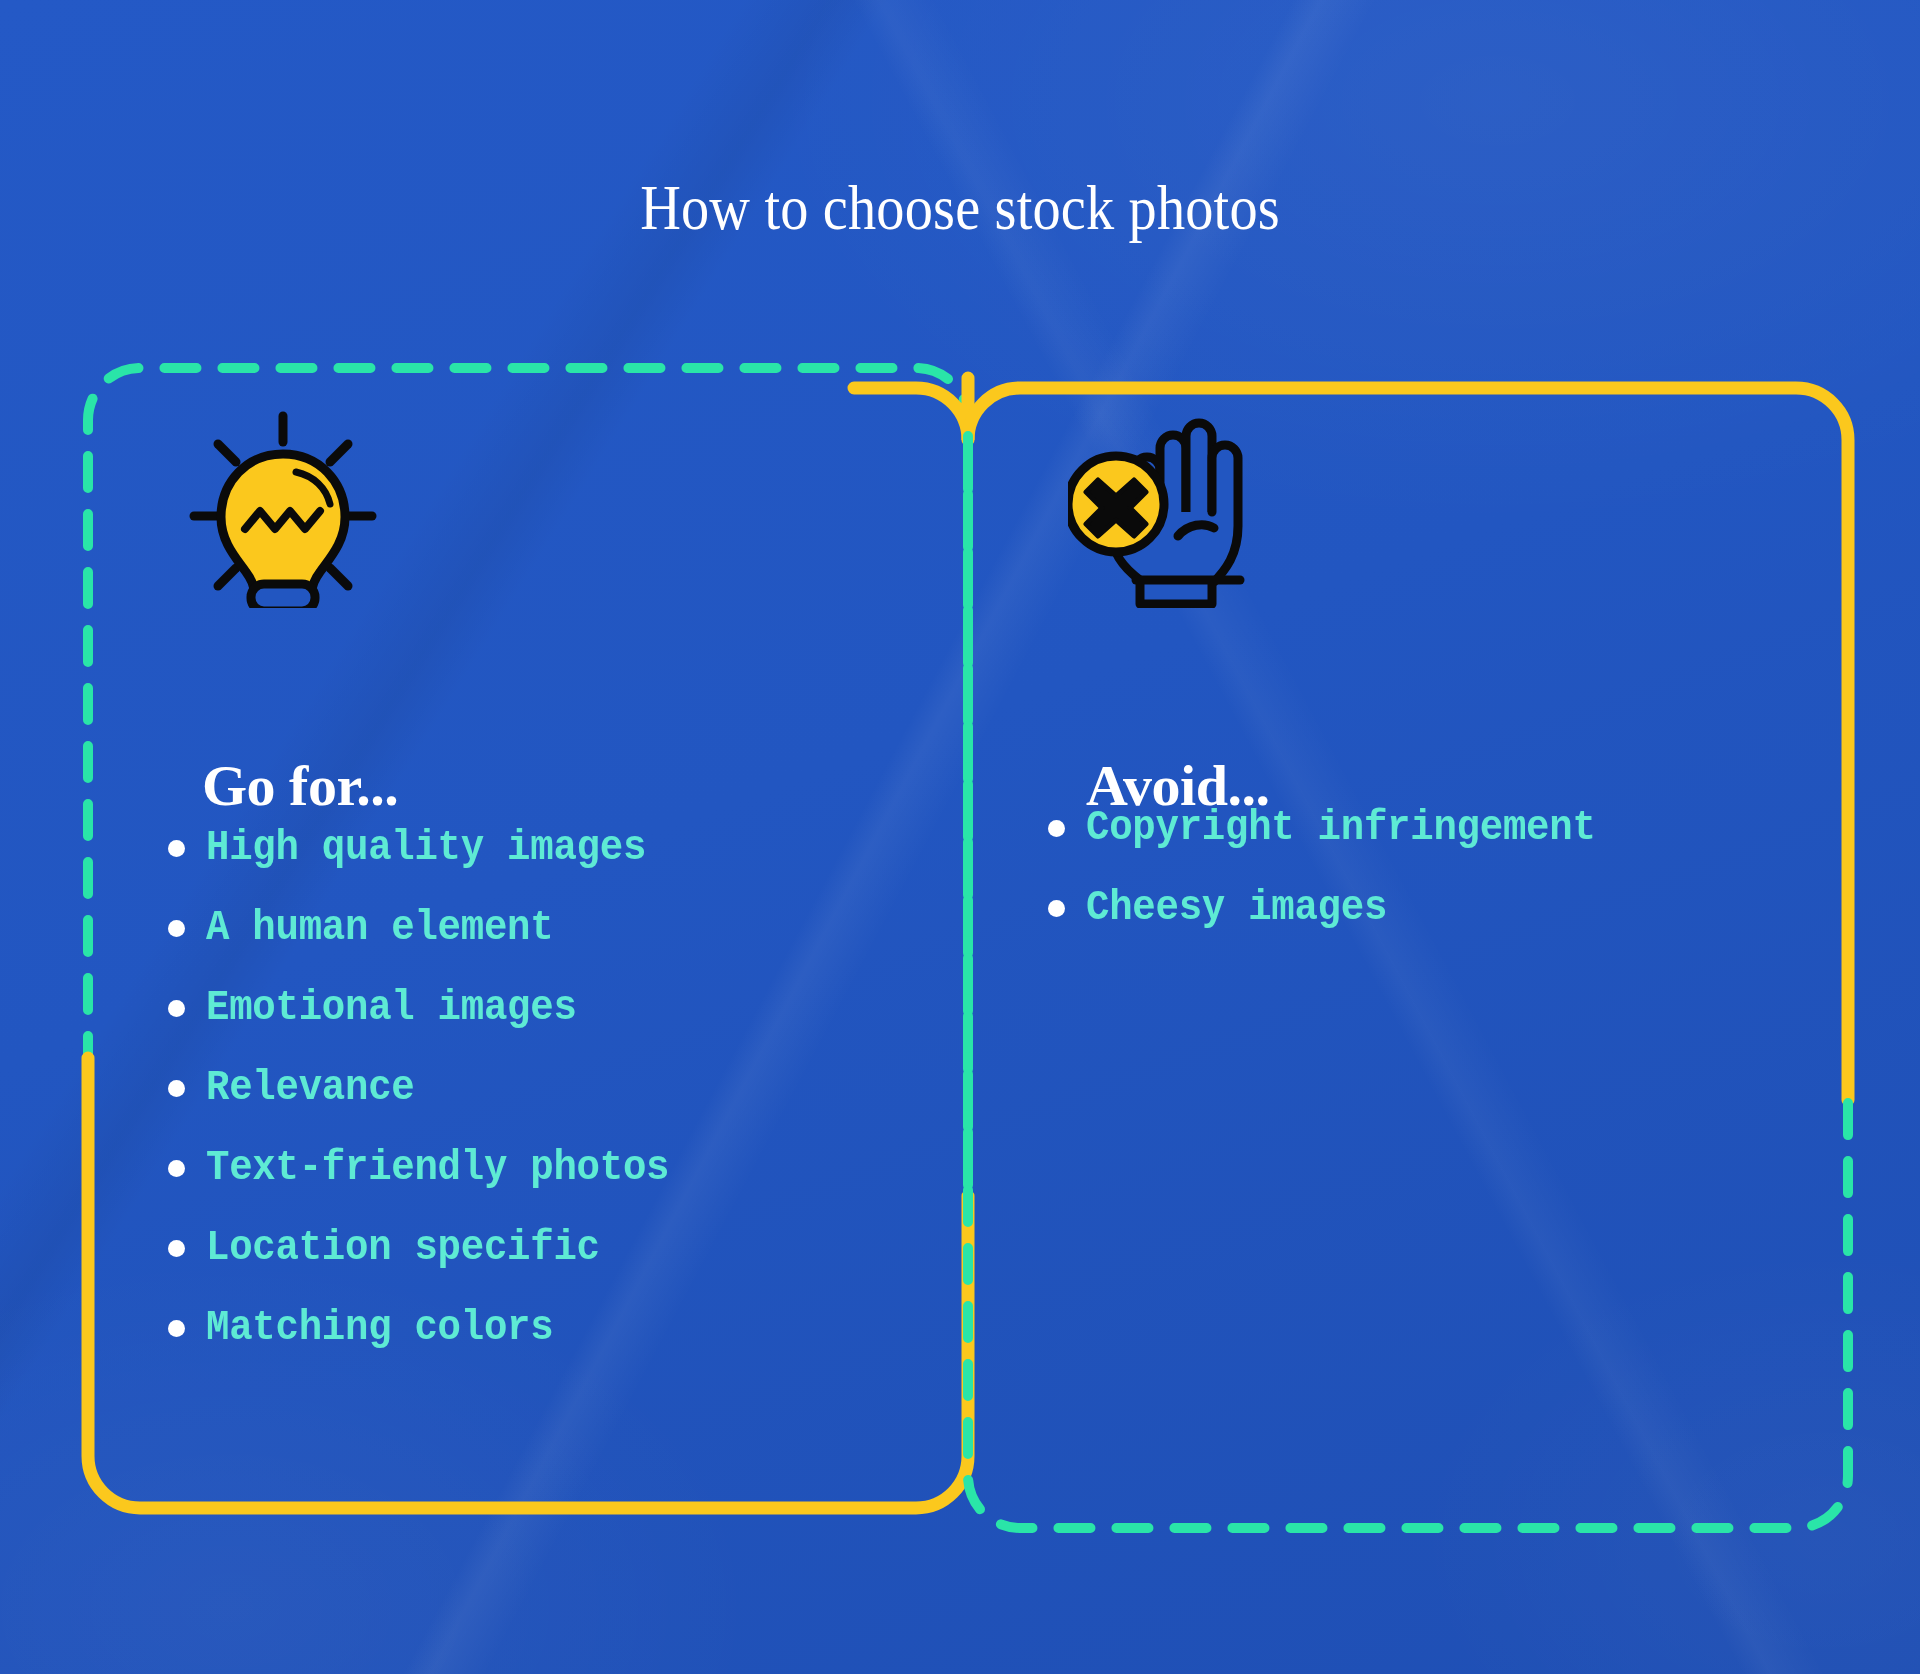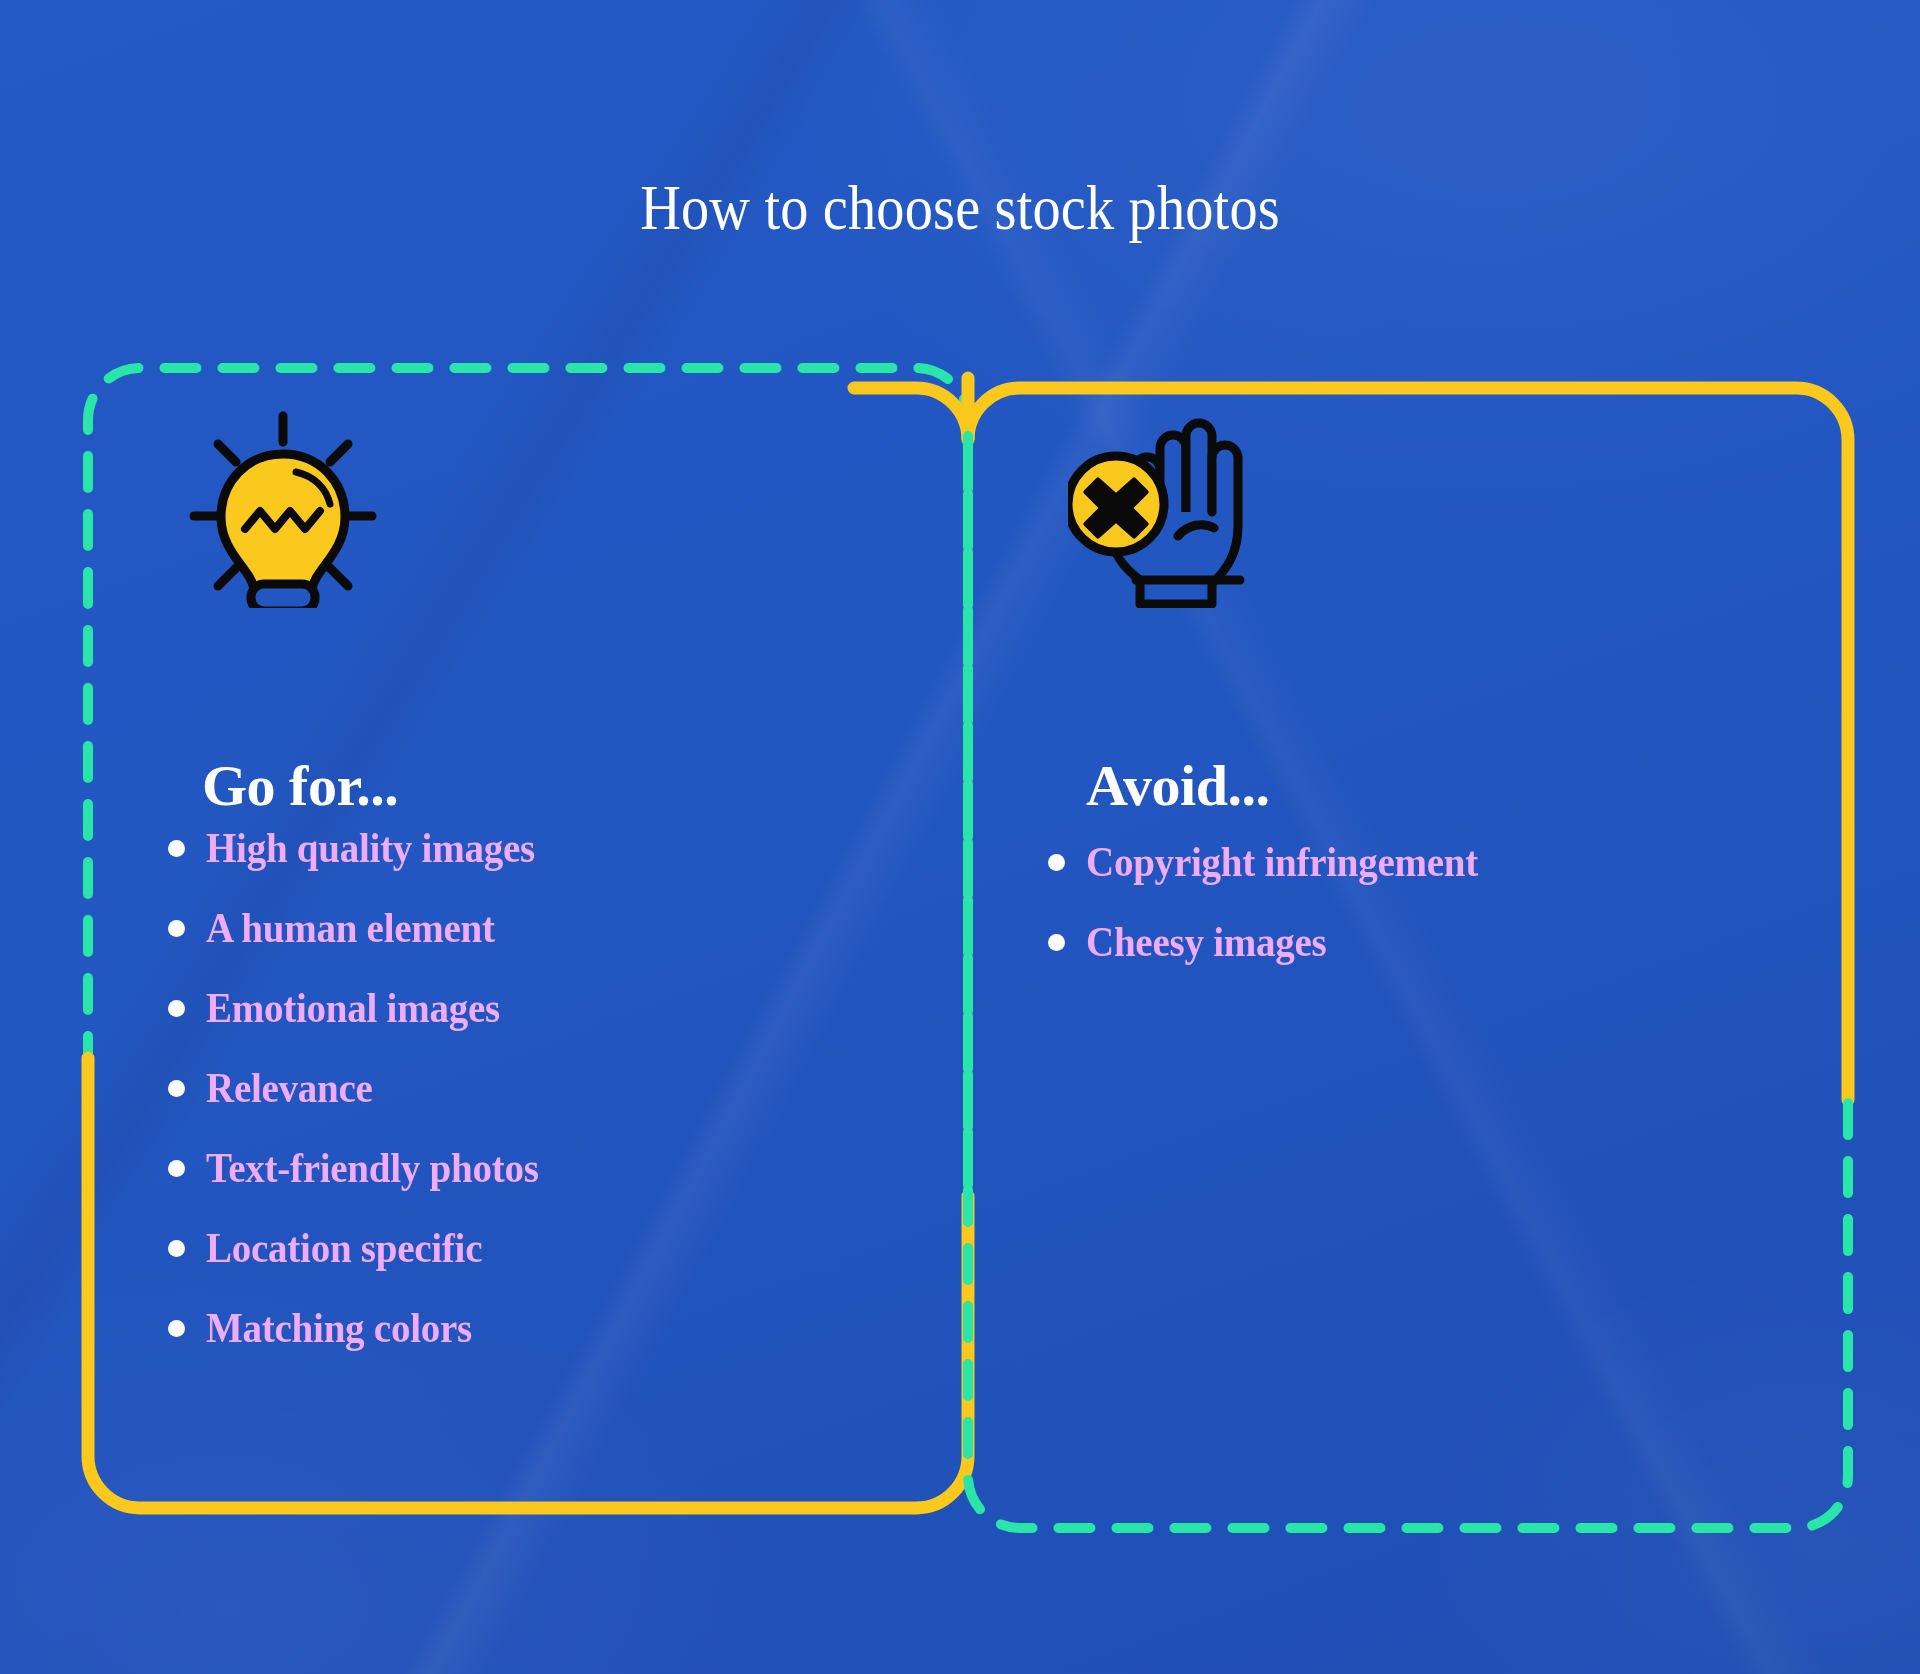--- a/index.html
+++ b/index.html
@@ -60,27 +60,27 @@
     font-weight:700;
     font-size:58px;
     color:#ffffff;
     letter-spacing:-.5px;
   }
   #heading-go-for{left:86px;top:336px;margin-left:28px;}
   #heading-avoid{left:86px;top:326px;margin-left:32px;}
 
   .bullet-list{position:absolute;left:80px;margin:0;padding:0;list-style:none;}
   #list-go-for{top:440px;}
-  #list-avoid{top:444px;}
+  #list-avoid{top:410px;}
 
   .bullet-item{
     display:flex;align-items:center;
     height:80px;
-    color:#f0abfc;
-    font-family:Liberation Serif, serif;
+    color:#5eead4;
+    font-family:Liberation Mono, monospace;
     font-weight:700;
     font-size:42px;
     letter-spacing:-.3px;
     white-space:nowrap;
   }
   .bullet-dot{
     width:17px;height:17px;border-radius:50%;
     background:#ffffff;
     margin-right:21px;
     flex:0 0 auto;

